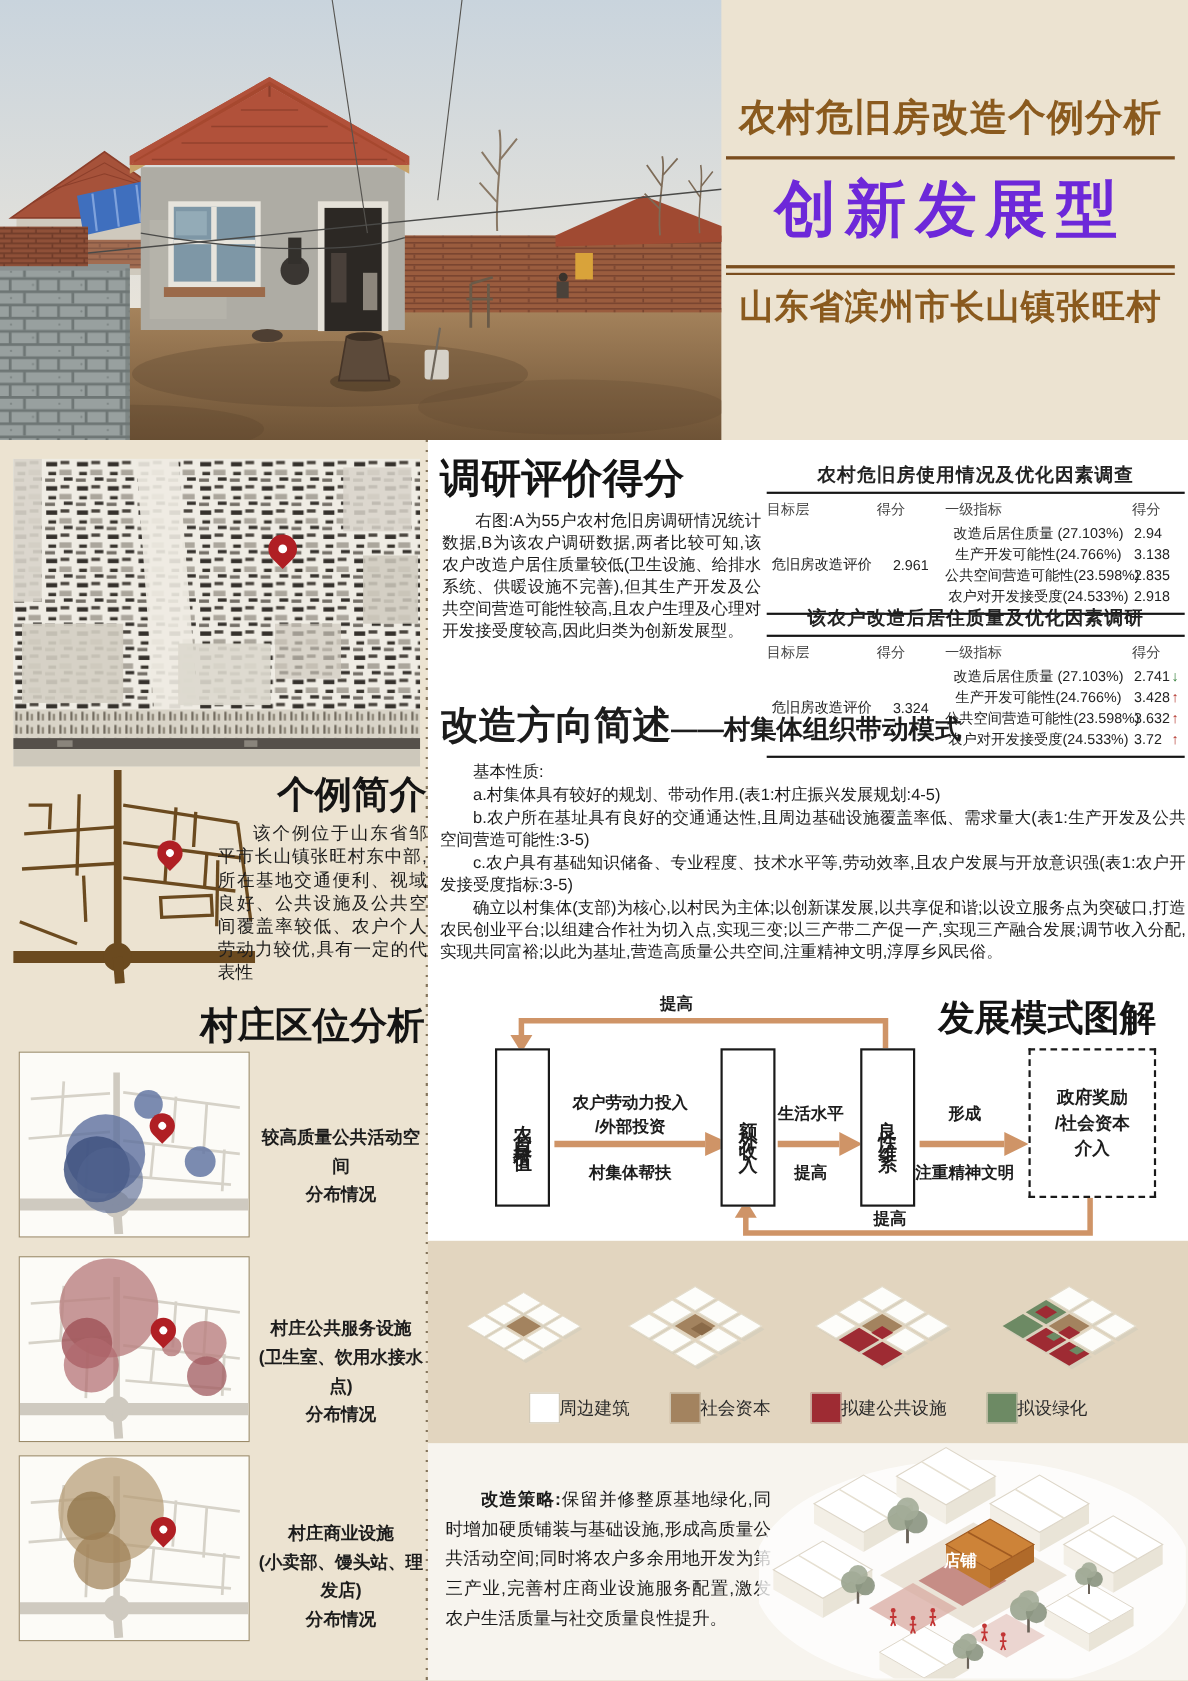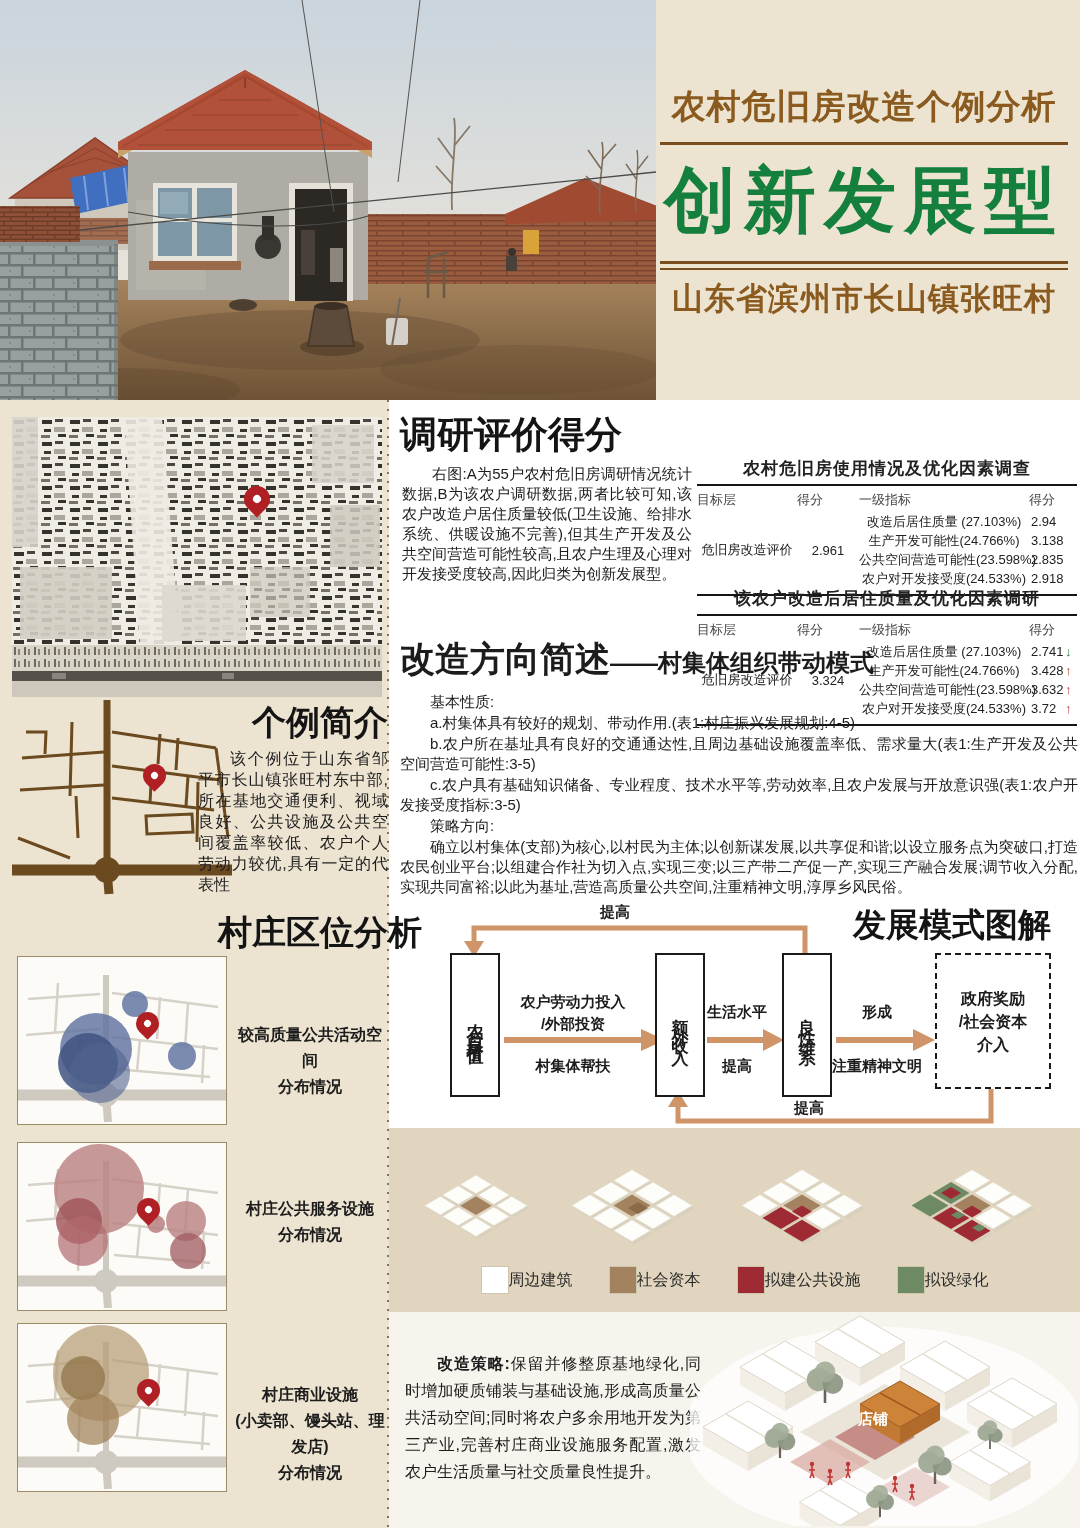--- a/index.html
+++ b/index.html
@@ -8,35 +8,35 @@
     background:#ece3d1;
     font-family:"Liberation Sans","DejaVu Sans",sans-serif;
     color:#1c1c1c;
   }
   .abs{position:absolute;}
   
   .title-block{position:absolute;left:658px;top:84px;width:412px;text-align:center;}
   .title-1{font-size:34px;font-weight:900;color:#8a5a1e;letter-spacing:1px;white-space:nowrap;}
   .title-rule{height:0;border-top:3px solid #7a4d1e;margin:12px 2px 8px 2px;}
   .title-rule.dbl{border-bottom:2px solid #7a4d1e;height:4px;}
-  .title-main{font-size:72px;font-weight:900;color:#15803d;letter-spacing:8px;white-space:nowrap;margin:2px 0;}
+  .title-main{font-size:56px;font-weight:900;color:#6d28d9;letter-spacing:8px;white-space:nowrap;margin:2px 0;}
   .title-2{font-size:31px;font-weight:900;color:#8a5a1e;letter-spacing:1px;white-space:nowrap;}
   
   .panel-white{position:absolute;left:389px;top:400px;width:691px;height:730px;background:#ffffff;}
   .panel-tan{position:absolute;left:389px;top:1128px;width:691px;height:184px;background:#e2d5bf;}
   .panel-bottom{position:absolute;left:389px;top:1312px;width:691px;height:216px;background:#f7f4ee;}
   .vdots{position:absolute;left:387px;top:400px;width:2px;height:1128px;
     background:repeating-linear-gradient(#85755c 0 2px,transparent 2px 9px);}
   
   .h-big{position:absolute;font-weight:900;color:#141414;white-space:nowrap;}
   
   .body-txt{position:absolute;font-size:15px;line-height:20px;text-align:justify;color:#1c1c1c;}
   .body-txt p{margin:0 0 1px 0;text-indent:2em;}
   
-  .tbl{position:absolute;left:697px;width:380px;font-size:13px;color:#222;margin-top:37px;}
+  .tbl{position:absolute;left:697px;width:380px;font-size:13px;color:#222;}
   .tbl-title{font-size:17px;font-weight:700;text-align:center;padding-bottom:4px;border-bottom:2.5px solid #151515;letter-spacing:1px;}
   .tbl-head{display:flex;color:#444;padding:5px 0 3px 0;}
   .tbl-head span{}
   .h1c{width:100px}.h2c{width:62px}.h3c{width:170px}.h4c{width:44px}
   .tbl-body{display:flex;padding-bottom:6px;border-bottom:2.5px solid #151515;}
   .t-left{width:100px;display:flex;align-items:center;justify-content:center;text-align:center;}
   .t-score{width:62px;display:flex;align-items:center;justify-content:center;}
   .t-rows{width:218px;}
   .t-row{display:flex;height:19px;align-items:center;}
   .t-ind{width:170px;text-align:center;white-space:nowrap;}
@@ -339,25 +339,24 @@
   </div>
 
   <div class="abs" style="left:400px;top:636px;white-space:nowrap;">
     <span style="font-size:35px;font-weight:900;">改造方向简述</span><span style="font-size:24px;font-weight:900;">——村集体组织带动模式</span>
   </div>
   <div class="body-txt" style="left:400px;top:692px;width:678px;">
     <p>基本性质:</p>
     <p>a.村集体具有较好的规划、带动作用.(表1:村庄振兴发展规划:4-5)</p>
     <p>b.农户所在基址具有良好的交通通达性,且周边基础设施覆盖率低、需求量大(表1:生产开发及公共空间营造可能性:3-5)</p>
     <p>c.农户具有基础知识储备、专业程度、技术水平等,劳动效率,且农户发展与开放意识强(表1:农户开发接受度指标:3-5)</p>
-    <p>策略方向:</p>
     <p>确立以村集体(支部)为核心,以村民为主体;以创新谋发展,以共享促和谐;以设立服务点为突破口,打造农民创业平台;以组建合作社为切入点,实现三变;以三产带二产促一产,实现三产融合发展;调节收入分配,实现共同富裕;以此为基址,营造高质量公共空间,注重精神文明,淳厚乡风民俗。</p>
   </div>
 
-  <div class="h-big" style="left:182px;top:910px;font-size:34px;margin-left:36px;">村庄区位分析</div>
+  <div class="h-big" style="left:182px;top:910px;font-size:34px;">村庄区位分析</div>
 
   <div class="map-box" style="left:17px;top:956px;width:208px;height:167px;">
     <svg width="208" height="165" viewBox="0 0 208 165">
       <g stroke="#d6d2c8" stroke-width="2.5" fill="none">
         <path d="M10,42 L82,37"></path>
           <path d="M94,36 L200,50"></path>
         <path d="M8,78 L82,72"></path>
           <path d="M94,80 L200,92"></path>
         <path d="M96,112 L192,120"></path>
           <path d="M40,26 L37,76"></path>
@@ -407,20 +406,21 @@
       <circle cx="61" cy="78" r="23" fill="#9f5257" opacity="0.8"></circle>
       <circle cx="65" cy="98" r="25" fill="#b06a6e" opacity="0.7"></circle>
       <circle cx="138" cy="81" r="9" fill="#b97f80" opacity="0.85"></circle>
       <circle cx="168" cy="78" r="20" fill="#b97f80" opacity="0.8"></circle>
       <circle cx="170" cy="108" r="18" fill="#a05a5f" opacity="0.75"></circle>
     </svg>
   </div>
   <div class="pin pin-sm" style="left:137px;top:1198px"></div>
   <div class="map-cap" style="left:228px;top:1196px;width:164px;">
     <div>村庄公共服务设施</div>
+    <div>(卫生室、饮用水接水点)</div>
     <div>分布情况</div>
   </div>
 
   <div class="map-box" style="left:17px;top:1323px;width:208px;height:167px;">
     <svg width="208" height="165" viewBox="0 0 208 165">
       <g stroke="#d6d2c8" stroke-width="2.5" fill="none">
         <path d="M10,42 L82,37"></path>
           <path d="M94,36 L200,50"></path>
         <path d="M8,78 L82,72"></path>
           <path d="M94,80 L200,92"></path>

